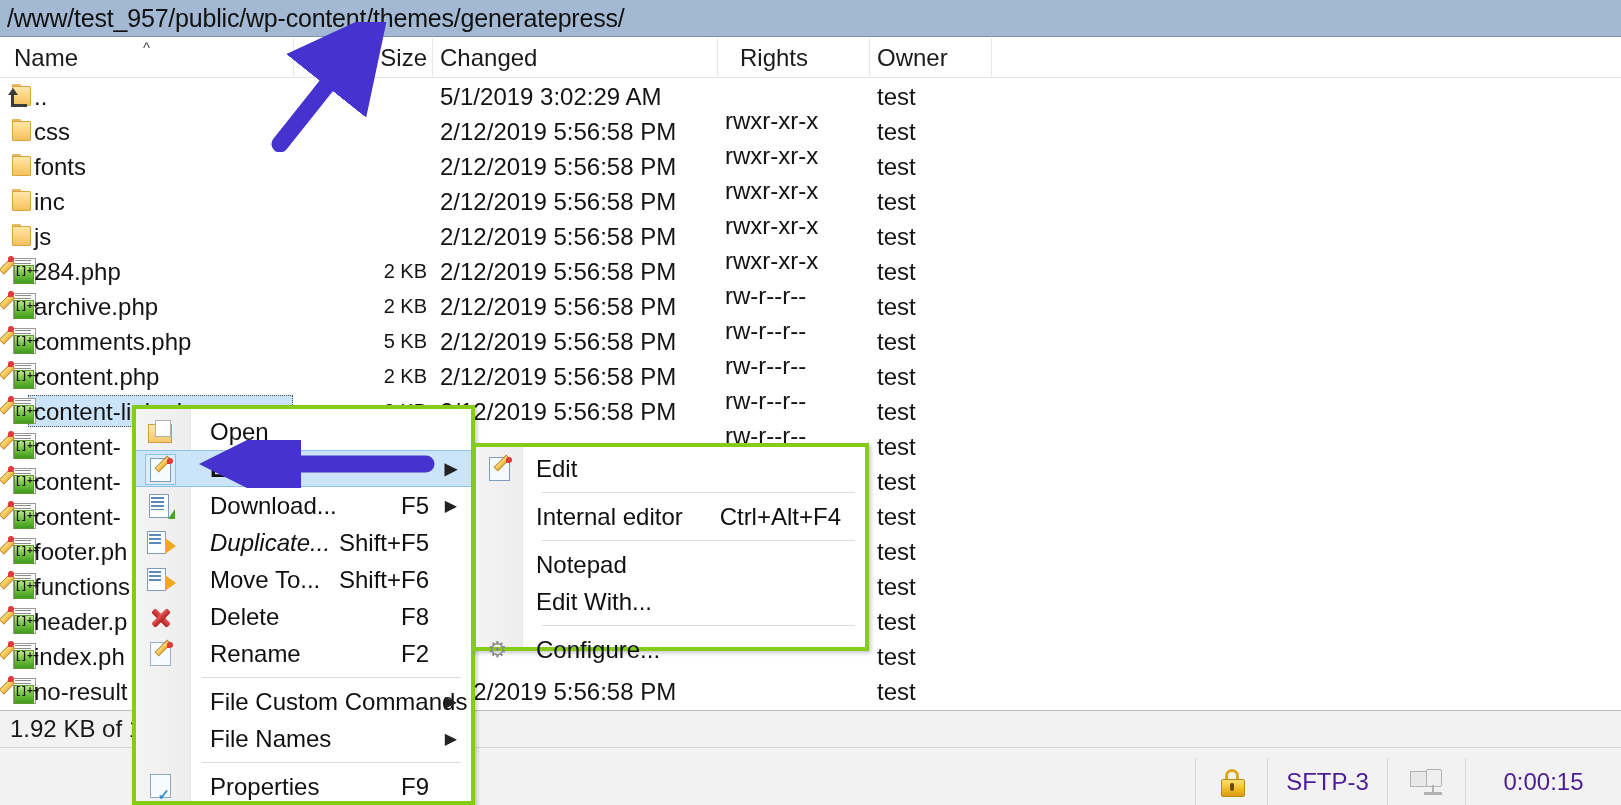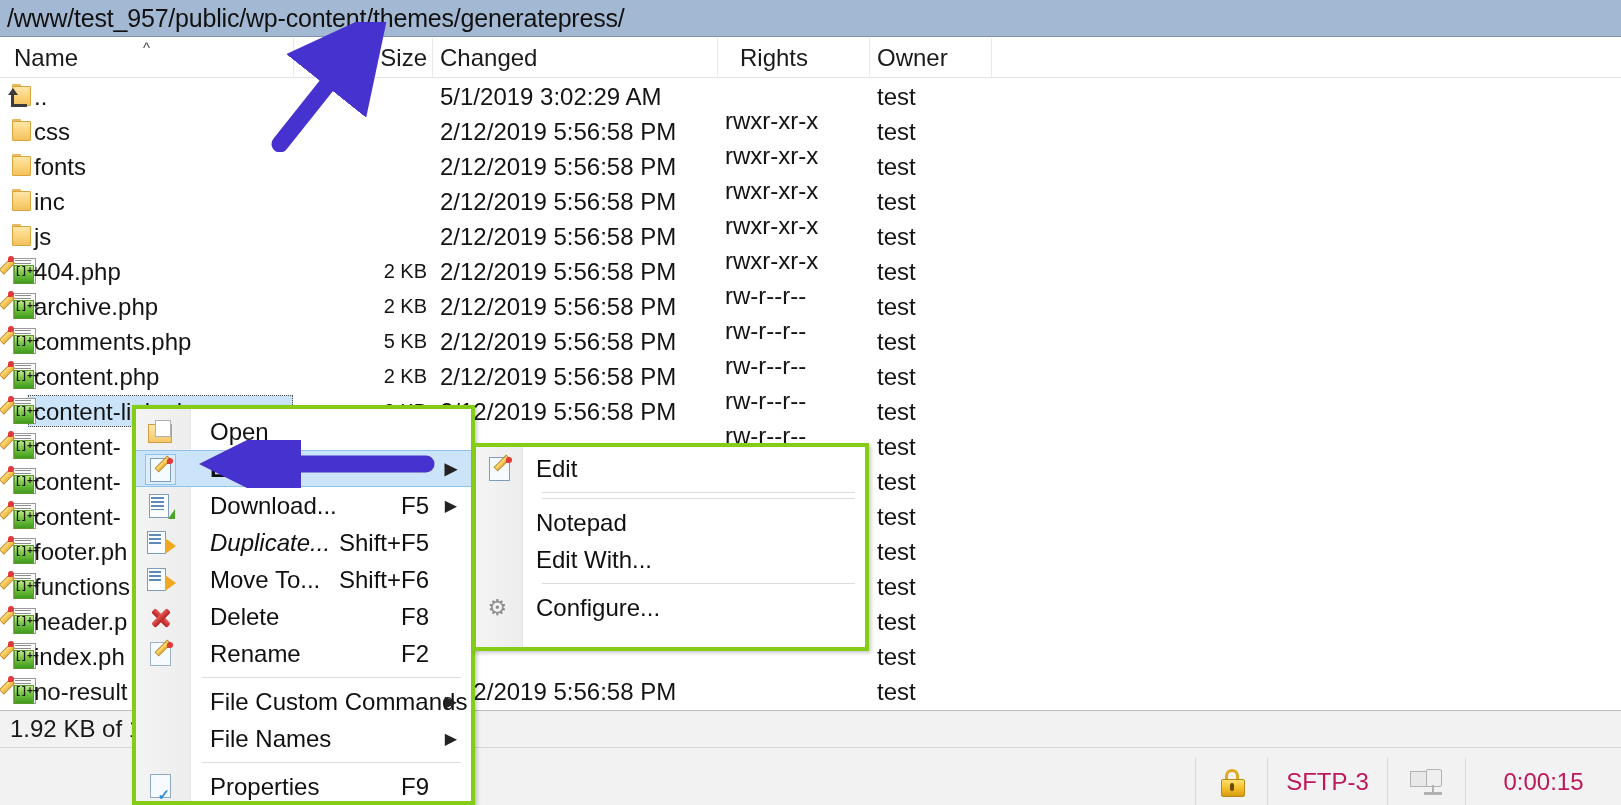--- a/index.html
+++ b/index.html
@@ -182,21 +182,21 @@
     position: absolute; left: 0; top: 748px;
     width: 1621px; height: 57px;
     background: #f2f2f2;
     box-sizing: border-box;
   }
   .botpanel {
     position: absolute; top: 10px; height: 47px;
     border-left: 1px solid #d9d9d9;
     box-sizing: border-box;
     display: flex; align-items: center; justify-content: center;
-    font-size: 24px; color: #be185d;
+    font-size: 24px; color: #4c1d95;
   }
   .lock {
     position: relative; width: 24px; height: 26px;
   }
   .lock .shackle {
     position:absolute; left:5px; top:0; width:14px; height:12px;
     border:3px solid #e0a81e; border-bottom:none;
     border-radius:7px 7px 0 0; box-sizing:border-box;
   }
   .lock .body {
@@ -437,21 +437,21 @@
         <div class="cellchanged">2/12/2019 5:56:58 PM</div>
         <div class="cellrights">rwxr-xr-x</div>
         <div class="cellowner">test</div>
       </div>
       <div class="frow" style="top: 176px;">
         <span class="icowrap"><span class="ico-php"><span class="sheet"></span><span class="lines"></span><span class="green"></span><span class="glyph">[]++</span><span class="pencil">
               <span class="shaft"></span>
               <span class="tip"></span>
             </span></span></span>
         <div class="cellname">
-          <span class="nm">404.php</span>
+          <span class="nm">284.php</span>
         </div>
         <div class="cellsize">2 KB</div>
         <div class="cellchanged">2/12/2019 5:56:58 PM</div>
         <div class="cellrights">rw-r--r--</div>
         <div class="cellowner">test</div>
       </div>
       <div class="frow" style="top: 211px;">
         <span class="icowrap"><span class="ico-php"><span class="sheet"></span><span class="lines"></span><span class="green"></span><span class="glyph">[]++</span><span class="pencil">
               <span class="shaft"></span>
               <span class="tip"></span>
@@ -754,20 +754,24 @@
           <span class="micon-box" style="left: 8px;">
             <span class="mi-pencilpage">
               <span class="pg"></span>
               <span class="pen"></span>
               <span class="tip"></span>
             </span>
           </span>
           <span class="mlabel" style="left: 60px;">Edit</span>
         </div>
         <div class="msep"></div>
+        <div class="mitem">
+          <span class="mlabel" style="left: 60px;">Internal editor</span>
+          <span class="maccel" style="right: 24px;">Ctrl+Alt+F4</span>
+        </div>
         <div class="msep"></div>
         <div class="mitem">
           <span class="mlabel" style="left: 60px;">Notepad</span>
         </div>
         <div class="mitem">
           <span class="mlabel" style="left: 60px;">Edit With...</span>
         </div>
         <div class="msep"></div>
         <div class="mitem">
           <span class="micon-box" style="left: 8px;">

